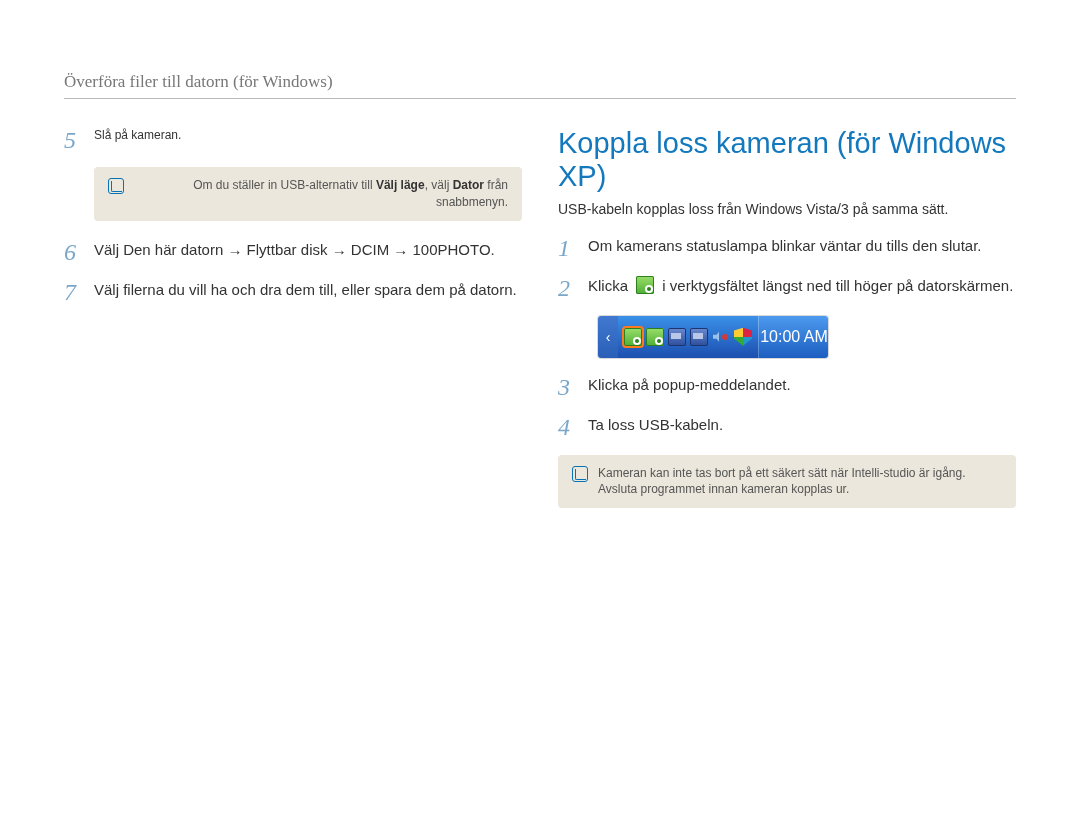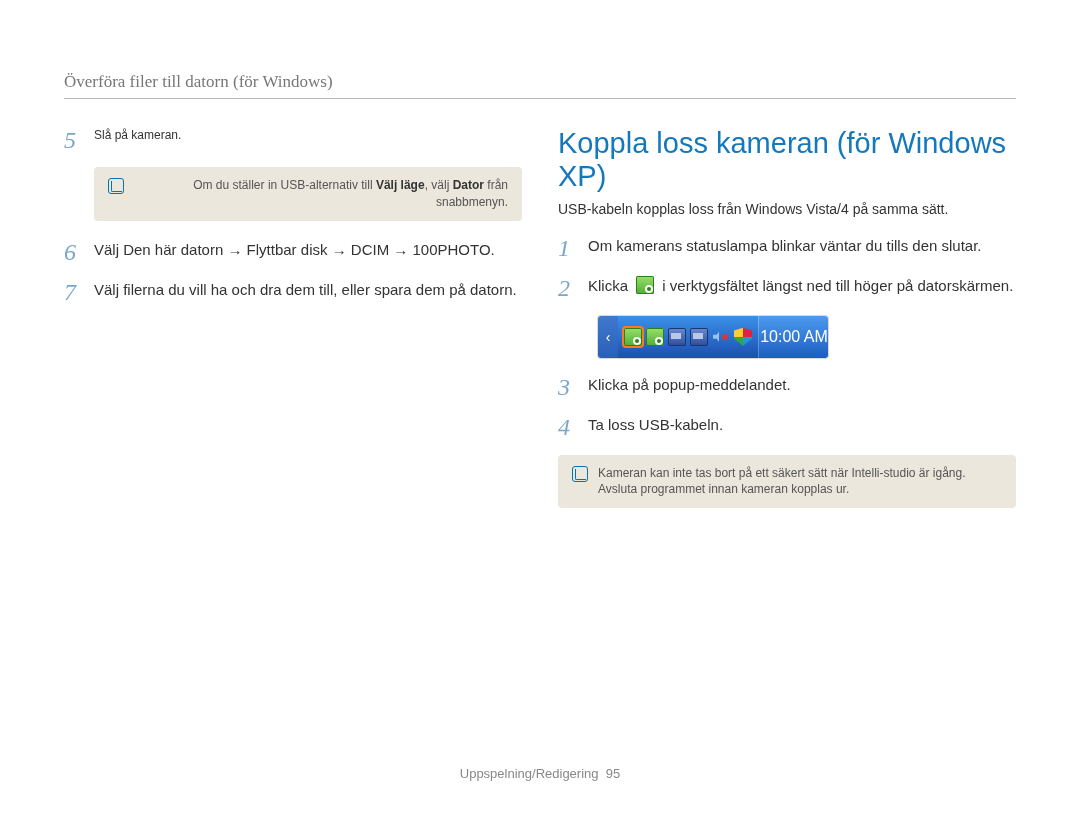--- a/index.html
+++ b/index.html
@@ -310,21 +310,21 @@
       <div class="num-row">
         <div class="num">7</div>
         <div class="num-body">Välj filerna du vill ha och dra dem till, eller spara dem på datorn.</div>
       </div>
 
     </div>
 
     <div class="col-right">
 
       <h2 class="section-h">Koppla loss kameran (för Windows XP)</h2>
-      <div class="section-intro">USB-kabeln kopplas loss från Windows Vista/4 på samma sätt.</div>
+      <div class="section-intro">USB-kabeln kopplas loss från Windows Vista/3 på samma sätt.</div>
 
       <div class="num-row">
         <div class="num">1</div>
         <div class="num-body">Om kamerans statuslampa blinkar väntar du tills den slutar.</div>
       </div>
 
       <div class="num-row">
         <div class="num">2</div>
         <div class="num-body">
           <span>Klicka </span><span class="inline-icon safe-remove-small tray-ico ico-safe"></span><span> i verktygsfältet längst ned till höger på datorskärmen.</span>
@@ -360,17 +360,14 @@
 
       <div class="note-box note-right">
         <div class="note-icon"></div>
         <div class="note-text">Kameran kan inte tas bort på ett säkert sätt när Intelli-studio är igång. Avsluta programmet innan kameran kopplas ur.</div>
       </div>
 
     </div>
 
   </div>
 
-  <div class="footer">
-    <span>Uppspelning/Redigering</span>&nbsp;&nbsp;<span class="page-num">95</span>
-  </div>
 
 </div>
 
 </body></html>

